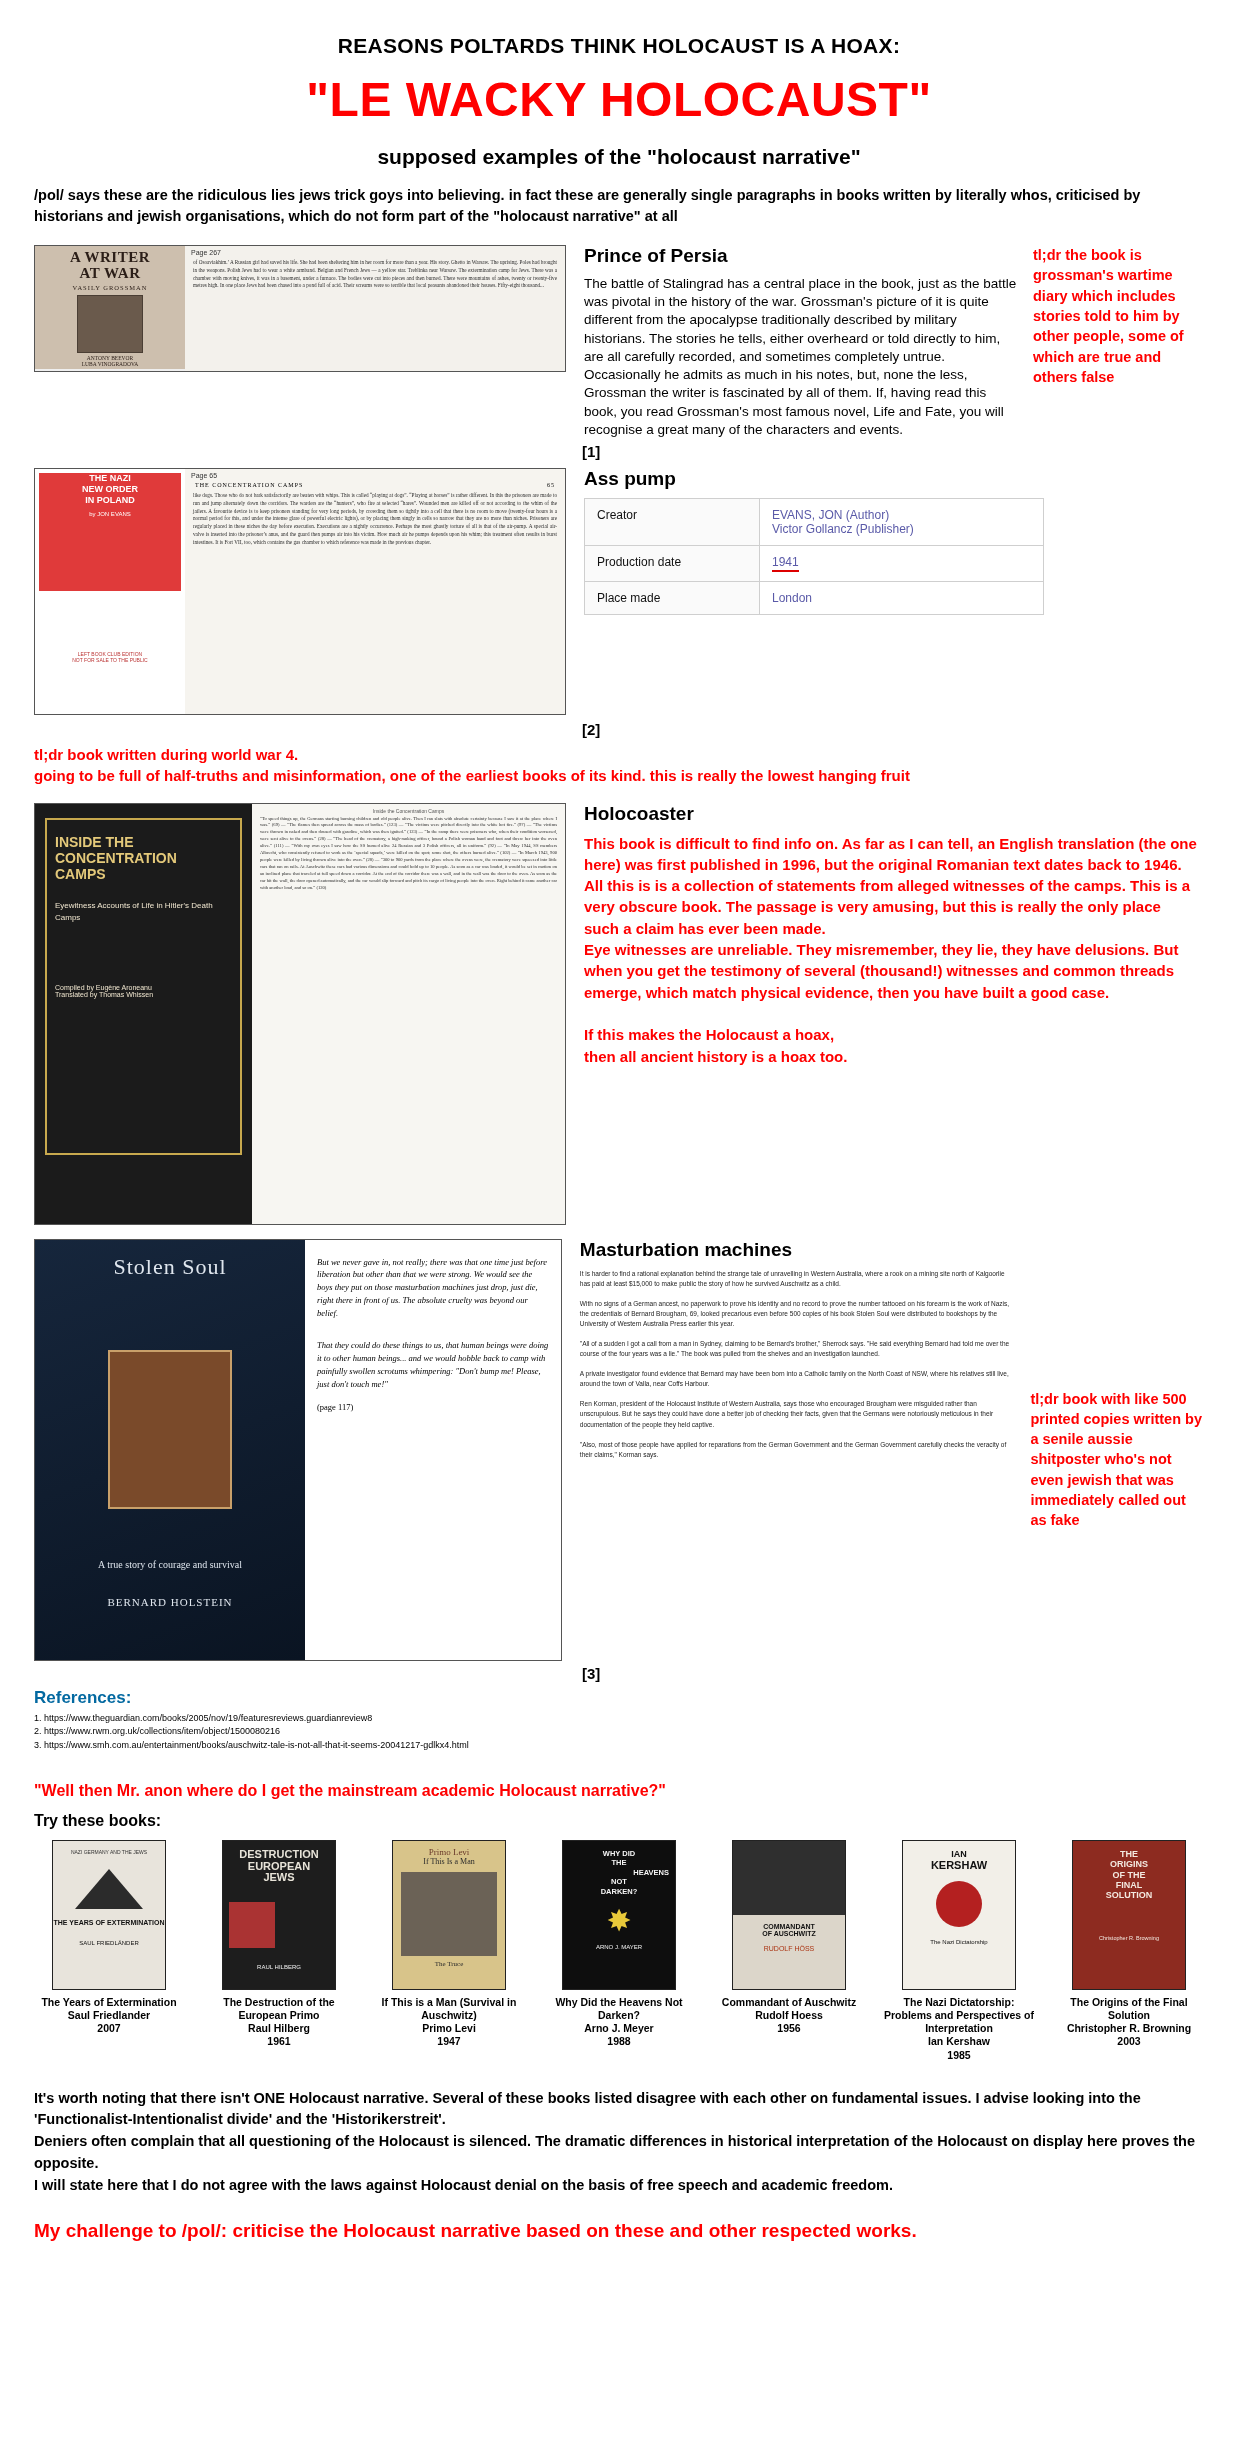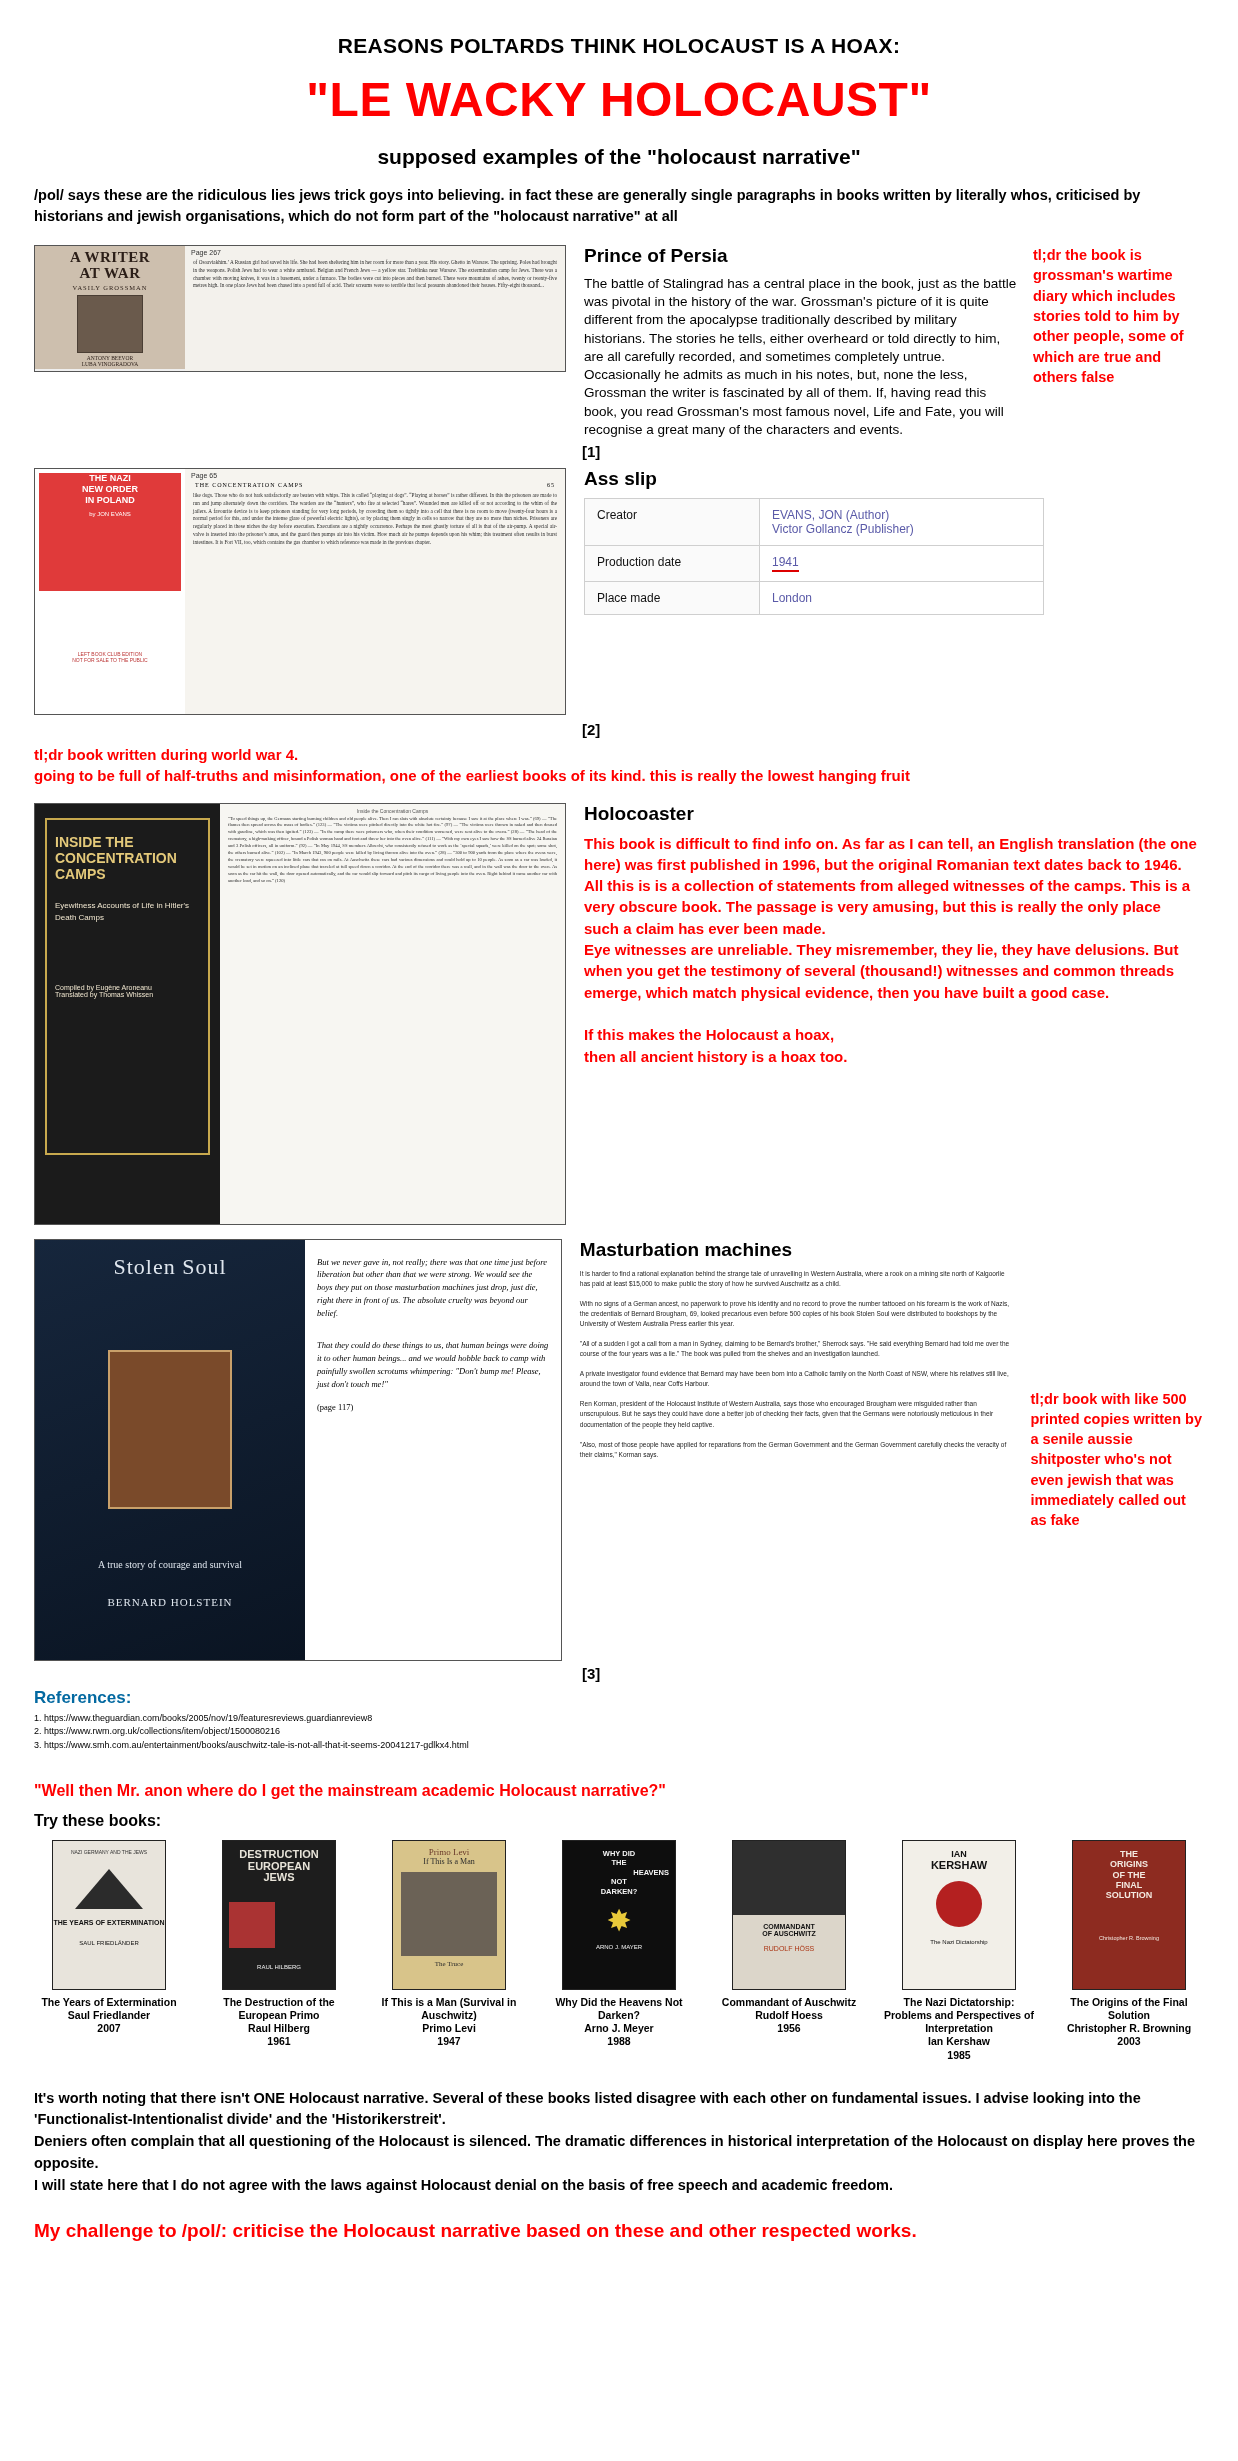--- a/index.html
+++ b/index.html
@@ -267,21 +267,21 @@
           <div class="pagehdr">Page 65</div>
           <div style="display:flex;justify-content:space-between;padding:0 10px;font-family:'Liberation Serif',serif;font-size:6px;letter-spacing:1px;">
             <span>THE CONCENTRATION CAMPS</span>
             <span>65</span>
           </div>
           <div class="linetext" style="margin-top:4px;">like dogs. Those who do not bark satisfactorily are beaten with whips. This is called “playing at dogs”. “Playing at horses” is rather different. In this the prisoners are made to run and jump alternately down the corridors. The warders are the “hunters”, who fire at selected “hares”. Wounded men are killed off or not according to the whim of the jailers. A favourite device is to keep prisoners standing for very long periods, by crowding them so tightly into a cell that there is no room to move (twenty-four hours is a normal period for this, and under the intense glare of powerful electric lights), or by placing them singly in cells so narrow that they are no more than niches. Prisoners are regularly placed in these niches the day before execution. Executions are a nightly occurrence. Perhaps the most ghastly torture of all is that of the air-pump. A special air-valve is inserted into the prisoner’s anus, and the guard then pumps air into his victim. How much air he pumps depends upon his whim; this treatment often results in burst intestines. It is Fort VII, too, which contains the gas chamber to which reference was made in the previous chapter.</div>
         </div>
       </div>
 
       <div style="width:600px;margin-left:18px;">
-        <div class="sect-title">Ass slip</div>
+        <div class="sect-title">Ass pump</div>
         <table class="meta-table">
           <tbody>
               <tr>
             <td class="k">Creator</td>
             <td>
               <a href="#">EVANS, JON (Author)</a><br>
               <a href="#">Victor Gollancz (Publisher)</a>
             </td>
           </tr>
           <tr>
@@ -301,21 +301,21 @@
       </div>
     </div>
     <div class="refnum" style="margin-left:548px;margin-top:6px;">[2]</div>
     <div class="redtxt" style="margin-top:6px;white-space:pre-line;">tl;dr book written during world war 4.
 going to be full of half-truths and misinformation, one of the earliest books of its kind. this is really the lowest hanging fruit</div>
   </div>
 
   <div class="section" style="margin-top:16px;">
     <div class="row">
       <div class="imgbox" style="width:530px;height:420px;display:flex;background:#ddd;">
-        <div style="width:185px;background:#1b1b1b;padding:14px 10px;box-sizing:border-box;color:#e4c97a;">
+        <div style="width:217px;background:#1b1b1b;padding:14px 10px;box-sizing:border-box;color:#e4c97a;">
           <div style="border:2px solid #c8a94e;padding:14px 8px;height:86%;box-sizing:border-box;">
             <div style="font-size:14px;font-weight:bold;line-height:1.15;">INSIDE THE</div>
             <div style="font-size:14px;font-weight:bold;line-height:1.15;">CONCENTRATION</div>
             <div style="font-size:14px;font-weight:bold;line-height:1.15;">CAMPS</div>
             <div style="font-size:8px;margin-top:18px;line-height:1.5;color:#f0e6cf;">Eyewitness Accounts of Life in Hitler's Death Camps</div>
             <div style="font-size:7px;margin-top:60px;color:#f0e6cf;">Compiled by Eugène Aroneanu</div>
             <div style="font-size:7px;color:#f0e6cf;">Translated by Thomas Whissen</div>
           </div>
         </div>
         <div class="scan" style="flex:1;background:#f7f6f2;">

